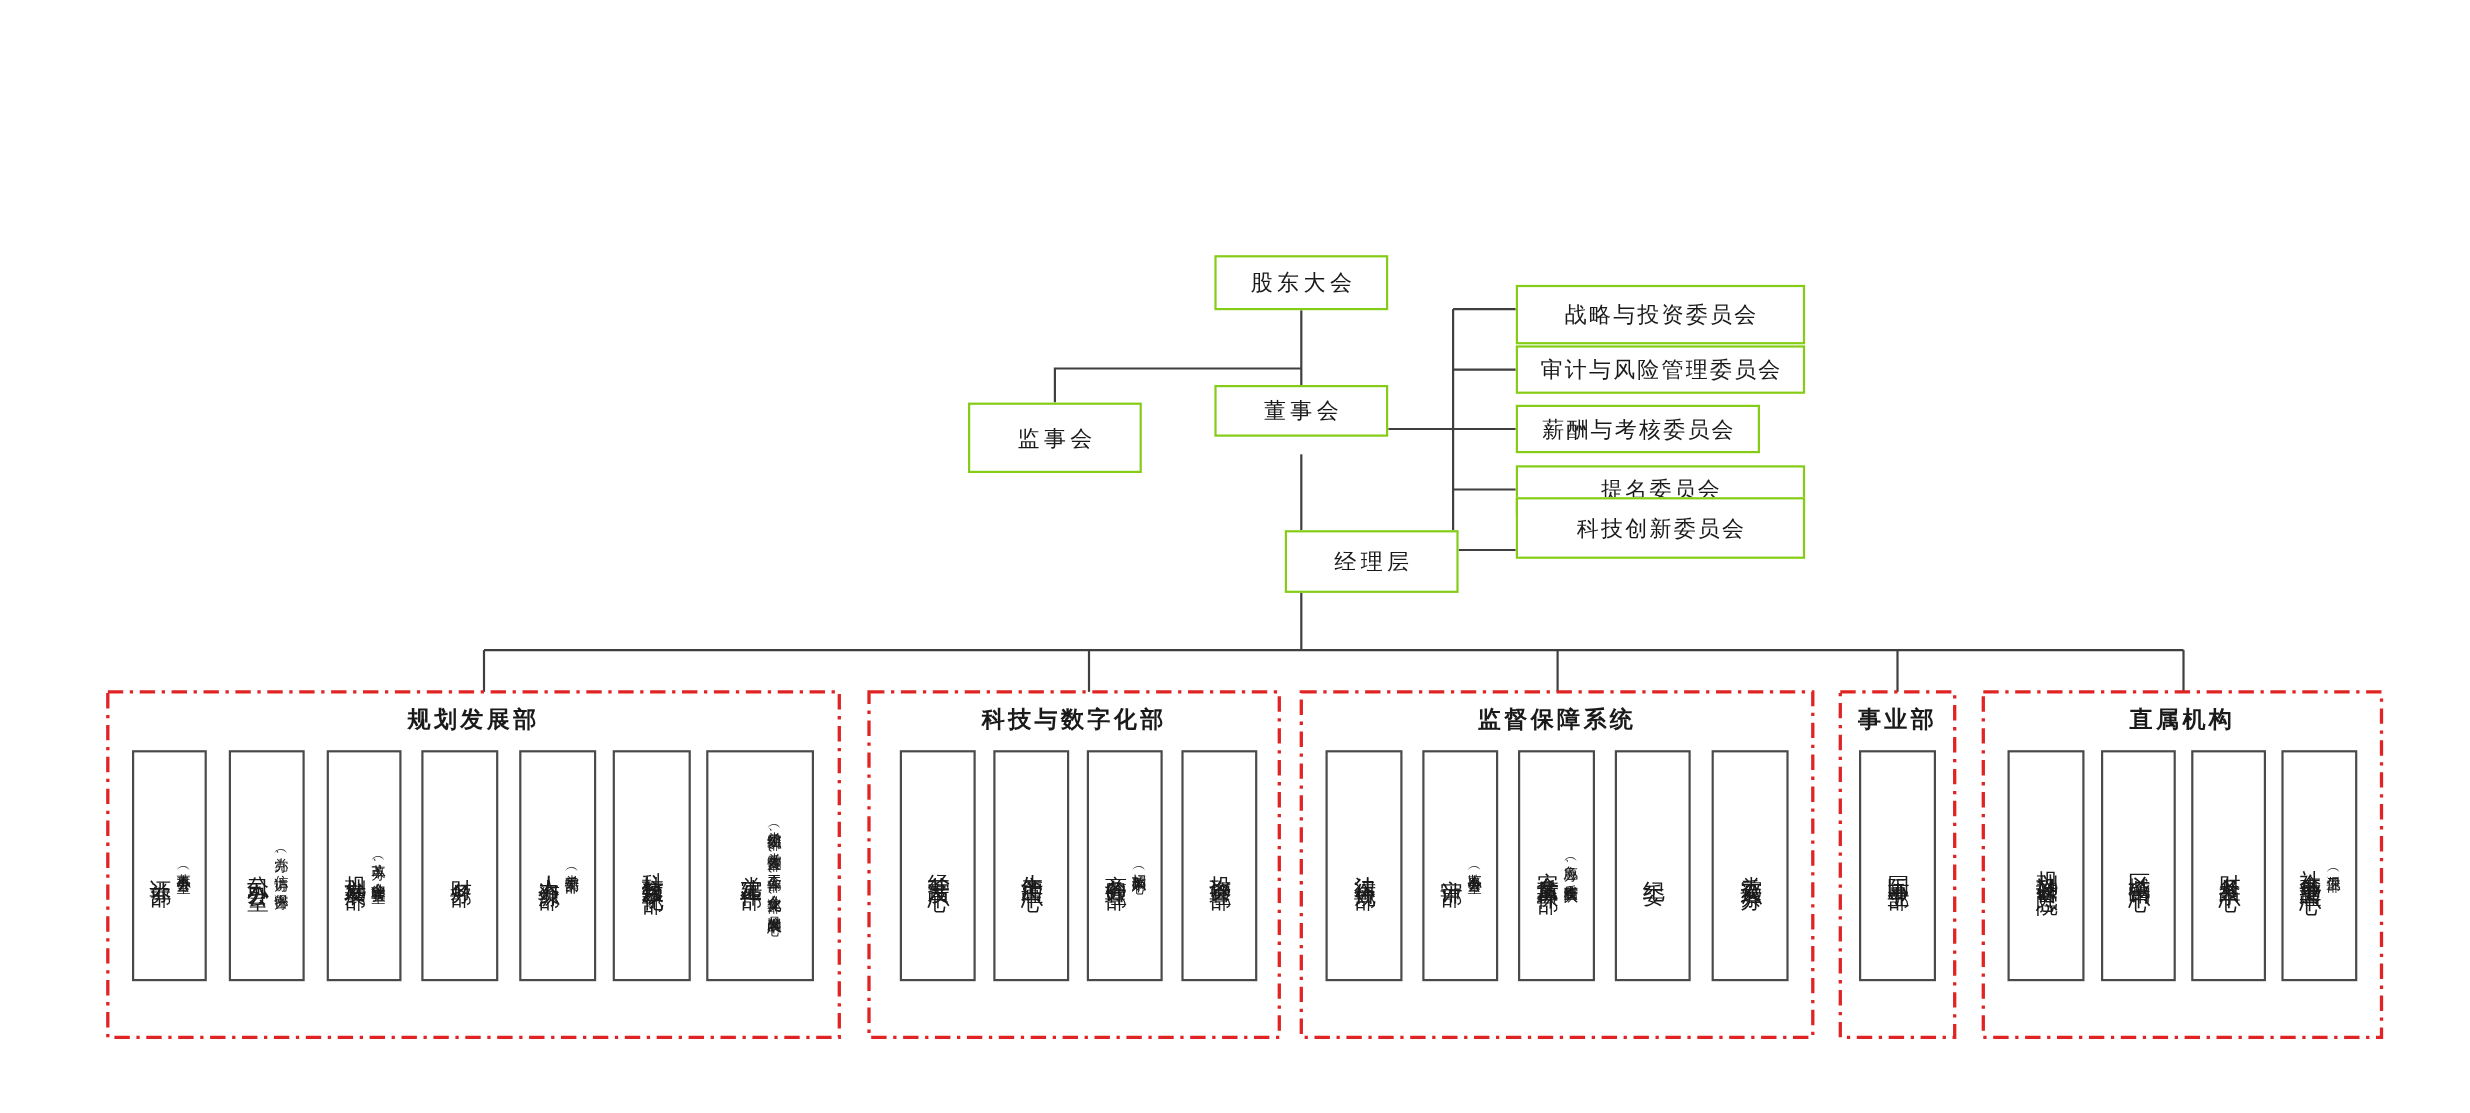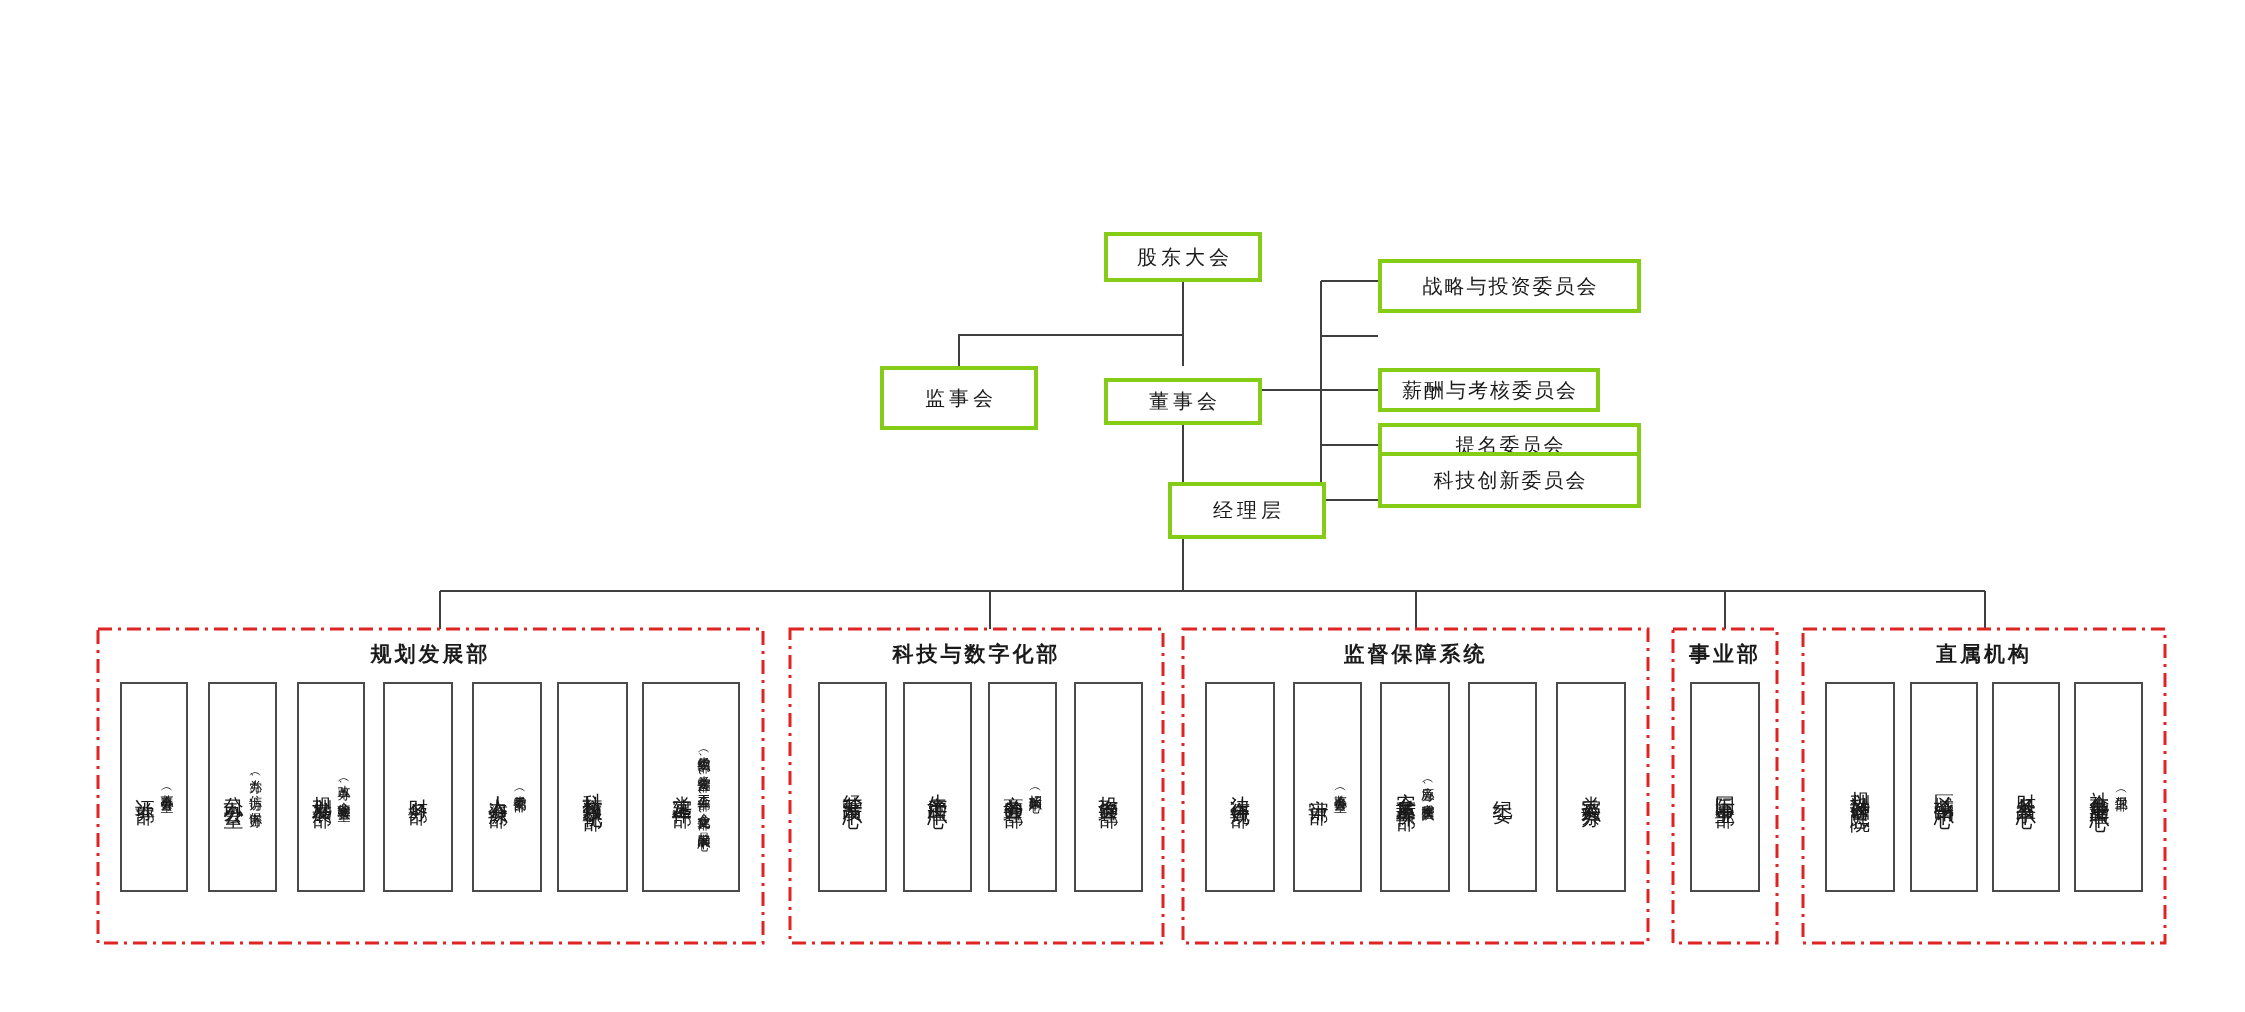--- a/index.html
+++ b/index.html
@@ -3,21 +3,21 @@
 <meta charset="utf-8">
 <style>
   html,body { margin:0; padding:0; background:#ffffff; }
   .canvas {
     position:relative; width:2245px; height:1012px; background:#ffffff;
     font-family:"Liberation Serif","DejaVu Serif",serif; color:#1a1a1a;
     overflow:hidden;
   }
   .layer { position:absolute; left:0; top:0; }
   .node {
-    position:absolute; box-sizing:border-box; border:4px solid #84cc16;
+    position:absolute; box-sizing:border-box; border:2px solid #84cc16;
     background:#ffffff; display:flex; align-items:center; justify-content:center;
     font-size:20px; letter-spacing:4px; text-indent:4px; white-space:nowrap;
   }
   .committee { letter-spacing:2px; text-indent:2px; }
   .group-label {
     position:absolute; text-align:center; font-size:21px; font-weight:bold;
     letter-spacing:3px; line-height:24px;
   }
   .dept {
     position:absolute; box-sizing:border-box; top:682px; height:210px;
@@ -61,29 +61,32 @@
       <rect x="1803" y="629" width="362" height="314"></rect>
     </g>
   </svg>
 
   <div class="node" style="left:1104px;top:232px;width:158px;height:50px">
     <span>股东大会</span>
   </div>
   <div class="node" style="left:880px;top:366px;width:158px;height:64px">
     <span>监事会</span>
   </div>
-  <div class="node" style="left:1104px;top:378px;width:158px;height:47px">
+  <div class="node" style="left:1104px;top:350px;width:158px;height:47px">
     <span>董事会</span>
   </div>
   <div class="node" style="left:1168px;top:482px;width:158px;height:57px">
     <span>经理层</span>
   </div>
 
   <div class="node committee" style="left:1378px;top:259px;width:263px;height:54px">
     <span>战略与投资委员会</span>
+  </div>
+  <div class="node committee" style="left:1378px;top:314px;width:263px;height:44px">
+    <span>审计与风险管理委员会</span>
   </div>
   <div class="node committee" style="left:1378px;top:368px;width:222px;height:44px">
     <span>薪酬与考核委员会</span>
   </div>
   <div class="node committee" style="left:1378px;top:423px;width:263px;height:44px">
     <span>提名委员会</span>
   </div>
   <div class="node committee" style="left:1378px;top:452px;width:263px;height:56px">
     <span>科技创新委员会</span>
   </div>

